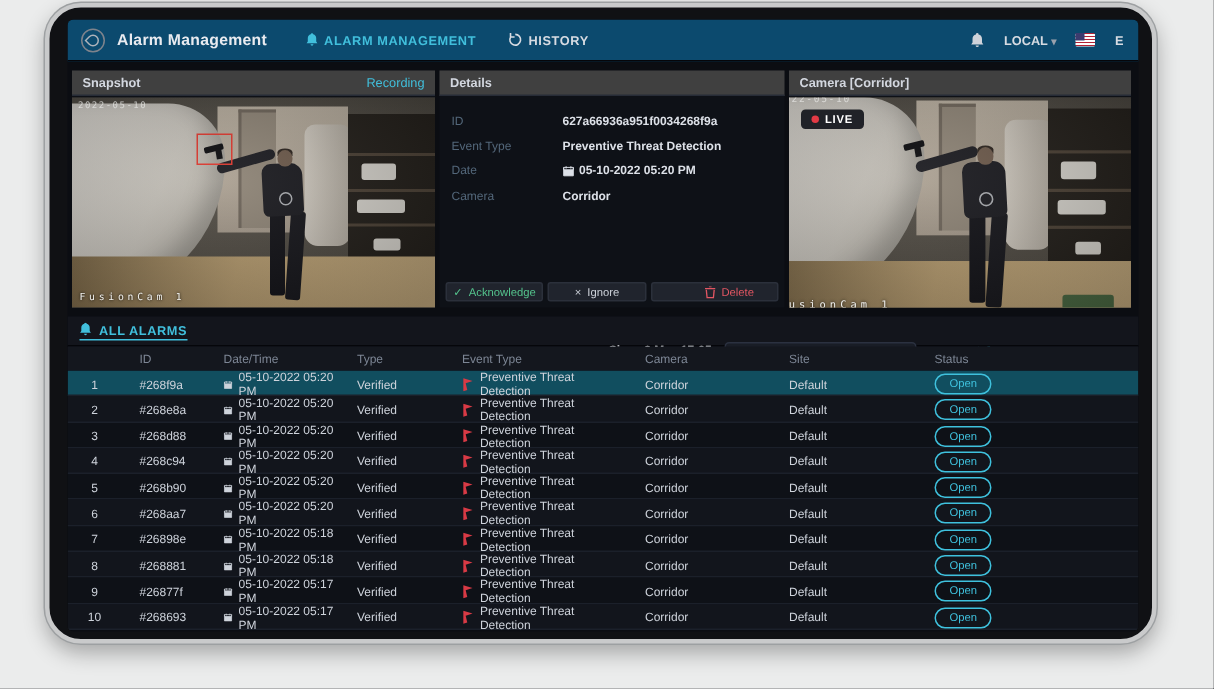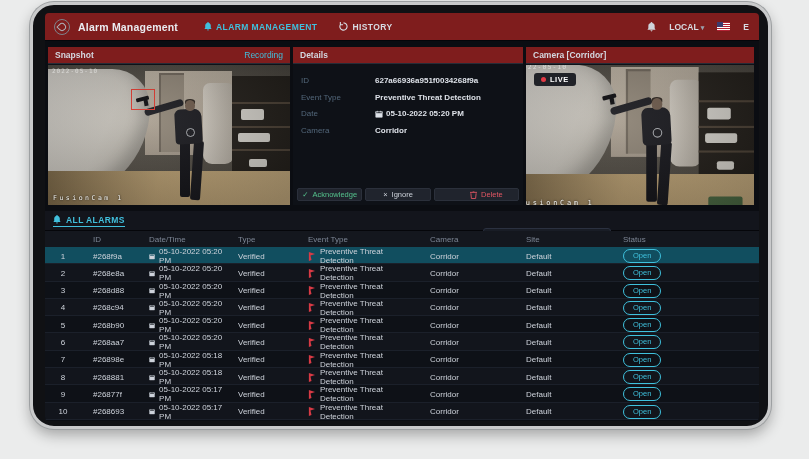--- a/index.html
+++ b/index.html
@@ -7,42 +7,42 @@
   .stage { position:relative; width:809px; height:459px; }
 
   
   .device { position:absolute; left:30px; top:2px; width:741px; height:427px;
     background:#101114; border:3px solid #c9cacb; border-radius:24px;
     box-shadow:0 0 0 1px #9da0a2, 0 6px 14px rgba(0,0,0,.30); }
   .screen { position:absolute; left:12px; top:8px; width:714px; height:408px;
     background:#0b0d12; border-radius:4px; overflow:hidden; font-size:8px; color:#ced3db; }
 
   
-  .topbar { position:absolute; left:0; top:0; width:100%; height:28px; background:#7f1d1d;
+  .topbar { position:absolute; left:0; top:0; width:100%; height:28px; background:#0c4a6e;
     border-bottom:1px solid #05060a; display:flex; align-items:center; }
   .logo { width:16px; height:16px; border:1px solid #7e838c; border-radius:50%; margin:0 8px 0 9px;
     display:flex; align-items:center; justify-content:center; }
   .logo-swirl { width:8px; height:8px; border:1px solid #aeb3bb; border-radius:50% 50% 50% 0; transform:rotate(45deg); }
   .app-title { font-size:10.5px; font-weight:bold; color:#e9ebf0; letter-spacing:.2px; margin-right:26px; }
   .nav-item { display:flex; align-items:center; gap:4px; font-size:8.5px; font-weight:bold;
     letter-spacing:.4px; color:#d7dbe2; margin-right:22px; cursor:pointer; }
   .nav-item.active { color:#41bfdc; }
   .tb-right { margin-left:auto; display:flex; align-items:center; gap:13px; padding-right:10px; }
   .tb-right .loc { font-size:8.5px; color:#d7dbe2; font-weight:bold; }
   .caret { font-size:7px; color:#9aa1ac; }
   .flag { width:13px; height:9px; background:repeating-linear-gradient(#b22234 0 1px, #ffffff 1px 2px); position:relative; border-radius:1px; }
   .flag::after { content:""; position:absolute; left:0; top:0; width:6px; height:5px; background:#3c3b6e; }
   .lang { font-size:8.5px; color:#d7dbe2; font-weight:bold; }
 
   
   .panel { position:absolute; top:34px; height:158px; background:#0e1117; }
   .panel-snapshot { left:3px;  width:242px; }
   .panel-details  { left:248px; width:230px; }
   .panel-camera   { left:481px; width:228px; }
-  .p-head { height:17px; background:#7f1d1d; border-bottom:1px solid #272c37;
+  .p-head { height:17px; background:#404040; border-bottom:1px solid #272c37;
     display:flex; align-items:center; justify-content:space-between; padding:0 7px; }
   .p-title { font-size:8.5px; color:#d3d7df; font-weight:bold; }
   .p-link { font-size:8.5px; color:#41bfdc; cursor:pointer; }
 
   
   .scene { position:absolute; left:0; top:18px; right:0; bottom:0; overflow:hidden; background:#3b3834; }
   .sc-inner { position:absolute; inset:0; }
   .scene.zoomed .sc-inner { transform:scale(1.07) translateX(-1.5%); transform-origin:55% 45%; }
   .sc-bg { position:absolute; inset:0; background:linear-gradient(180deg,#4a463f 0%,#57524a 30%,#4d4840 100%); }
   .sc-backwall { position:absolute; left:40%; top:4%; width:36%; height:60%; background:linear-gradient(180deg,#b7ad9e,#a3988a); }

